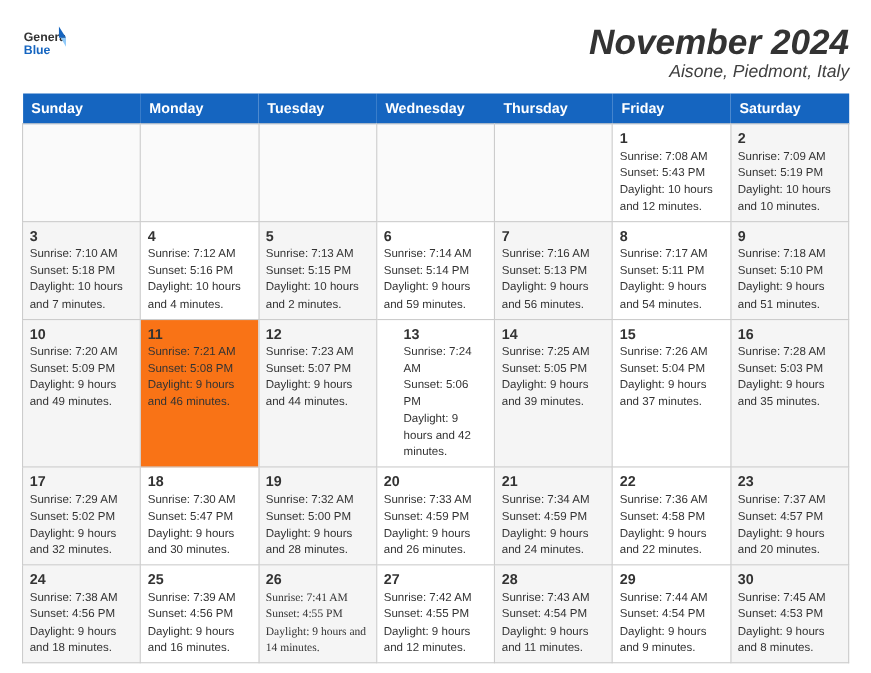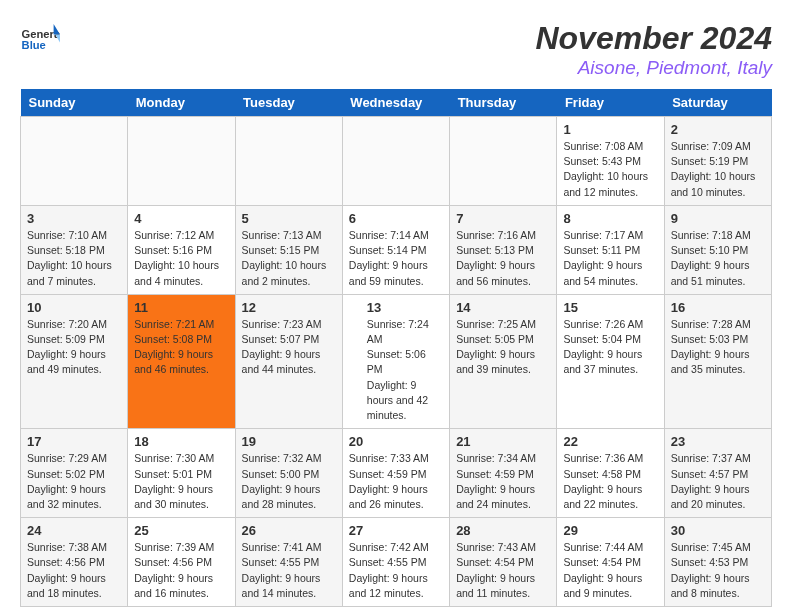--- a/index.html
+++ b/index.html
@@ -28,22 +28,22 @@
     .title-block {
       text-align: right;
       font-style: italic;
     }
     .month-title {
       font-size: 32px;
       font-weight: bold;
       color: #333;
     }
     .location {
-      font-size: 19px;
-      color: #8b5cf6;
+      font-size: 16px;
+      color: #404040;
     }
     table {
       width: 100%;
       border-collapse: collapse;
     }
     th {
       background-color: #1565C0;
       color: white;
       text-align: left;
       padding: 6px 8px;
@@ -225,21 +225,21 @@
       <tr>
         <td style="background: rgb(245, 245, 245); margin-top: 27px;">
           <span class="day-num">17</span>
           <div class="day-info" style="white-space: pre-line;">Sunrise: 7:29 AM
 Sunset: 5:02 PM
 Daylight: 9 hours and 32 minutes.</div>
         </td>
         <td style="background: rgb(255, 255, 255);">
           <span class="day-num">18</span>
           <div class="day-info" style="white-space: pre-line;">Sunrise: 7:30 AM
-Sunset: 5:01 PM
+Sunset: 5:47 PM
 Daylight: 9 hours and 30 minutes.</div>
         </td>
         <td style="background: rgb(245, 245, 245);">
           <span class="day-num">19</span>
           <div class="day-info" style="white-space: pre-line;">Sunrise: 7:32 AM
 Sunset: 5:00 PM
 Daylight: 9 hours and 28 minutes.</div>
         </td>
         <td style="background: rgb(255, 255, 255);">
           <span class="day-num">20</span>
@@ -274,21 +274,21 @@
 Daylight: 9 hours and 18 minutes.</div>
         </td>
         <td style="background: rgb(255, 255, 255);">
           <span class="day-num">25</span>
           <div class="day-info" style="white-space: pre-line;">Sunrise: 7:39 AM
 Sunset: 4:56 PM
 Daylight: 9 hours and 16 minutes.</div>
         </td>
         <td style="background: rgb(245, 245, 245);">
           <span class="day-num">26</span>
-          <div class="day-info" style="white-space: pre-line;">Sunrise: 7:41 AM
+          <div class="day-info" style="white-space: pre-line; font-family: Liberation Serif, serif;">Sunrise: 7:41 AM
 Sunset: 4:55 PM
 Daylight: 9 hours and 14 minutes.</div>
         </td>
         <td style="background: rgb(255, 255, 255);">
           <span class="day-num">27</span>
           <div class="day-info" style="white-space: pre-line;">Sunrise: 7:42 AM
 Sunset: 4:55 PM
 Daylight: 9 hours and 12 minutes.</div>
         </td>
         <td style="background: rgb(245, 245, 245);">

